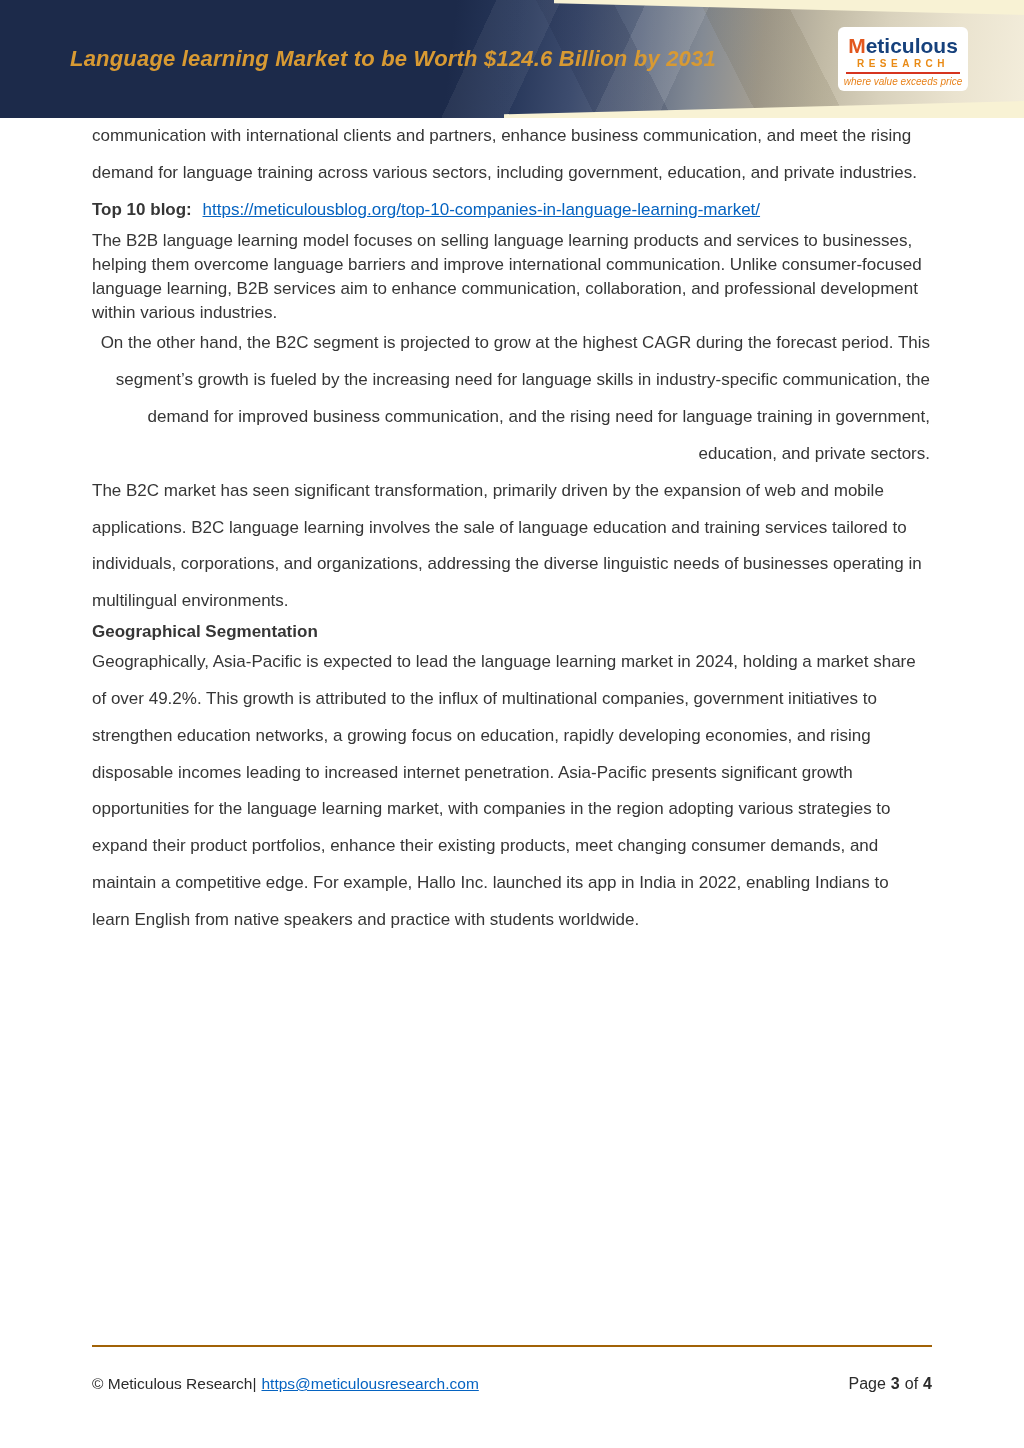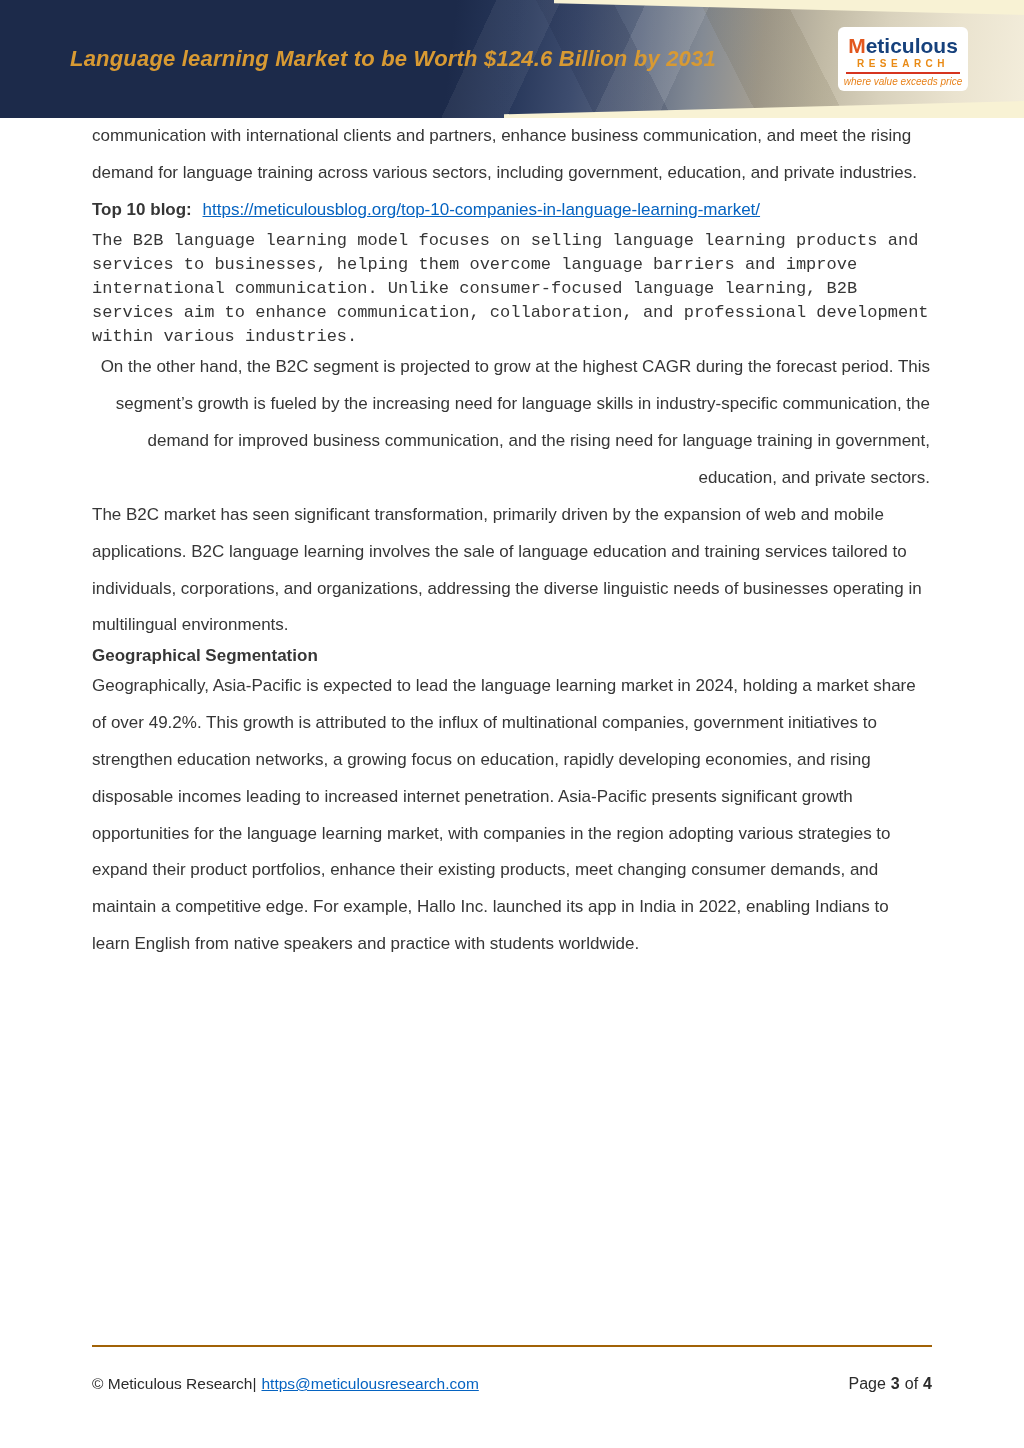--- a/index.html
+++ b/index.html
@@ -109,21 +109,21 @@
   }
 
   
   .content { padding: 0 94px 0 92px; }
   .content p { margin: 0; font-size: 17px; color: #363636; }
   .spaced { line-height: 2.17; }
   .tight  { line-height: 1.42; }
 
   .p-intro    { margin-top: 26px; }
   .blog-line  { margin-top: 32px; }
-  .p-b2b      { margin-top: 104px; font-family: Liberation Mono, monospace; }
+  .p-b2b      { margin-top: 104px; }
   .p-b2c1     { margin-top: 30px; text-align: right; }
   .p-b2c2     { margin-top: 24px; }
   .h-geo      { margin-top: 22px; font-size: 17px; font-weight: bold; color: #2f2f2f; line-height: 1.4; }
   .p-geo      { margin-top: 30px; }
   .p-cagr     { margin-top: 24px; }
 
   .bold-label { font-weight: bold; margin-right: 6px; }
   a.link, .link {
     color: #0563c1;
     text-decoration: underline;

